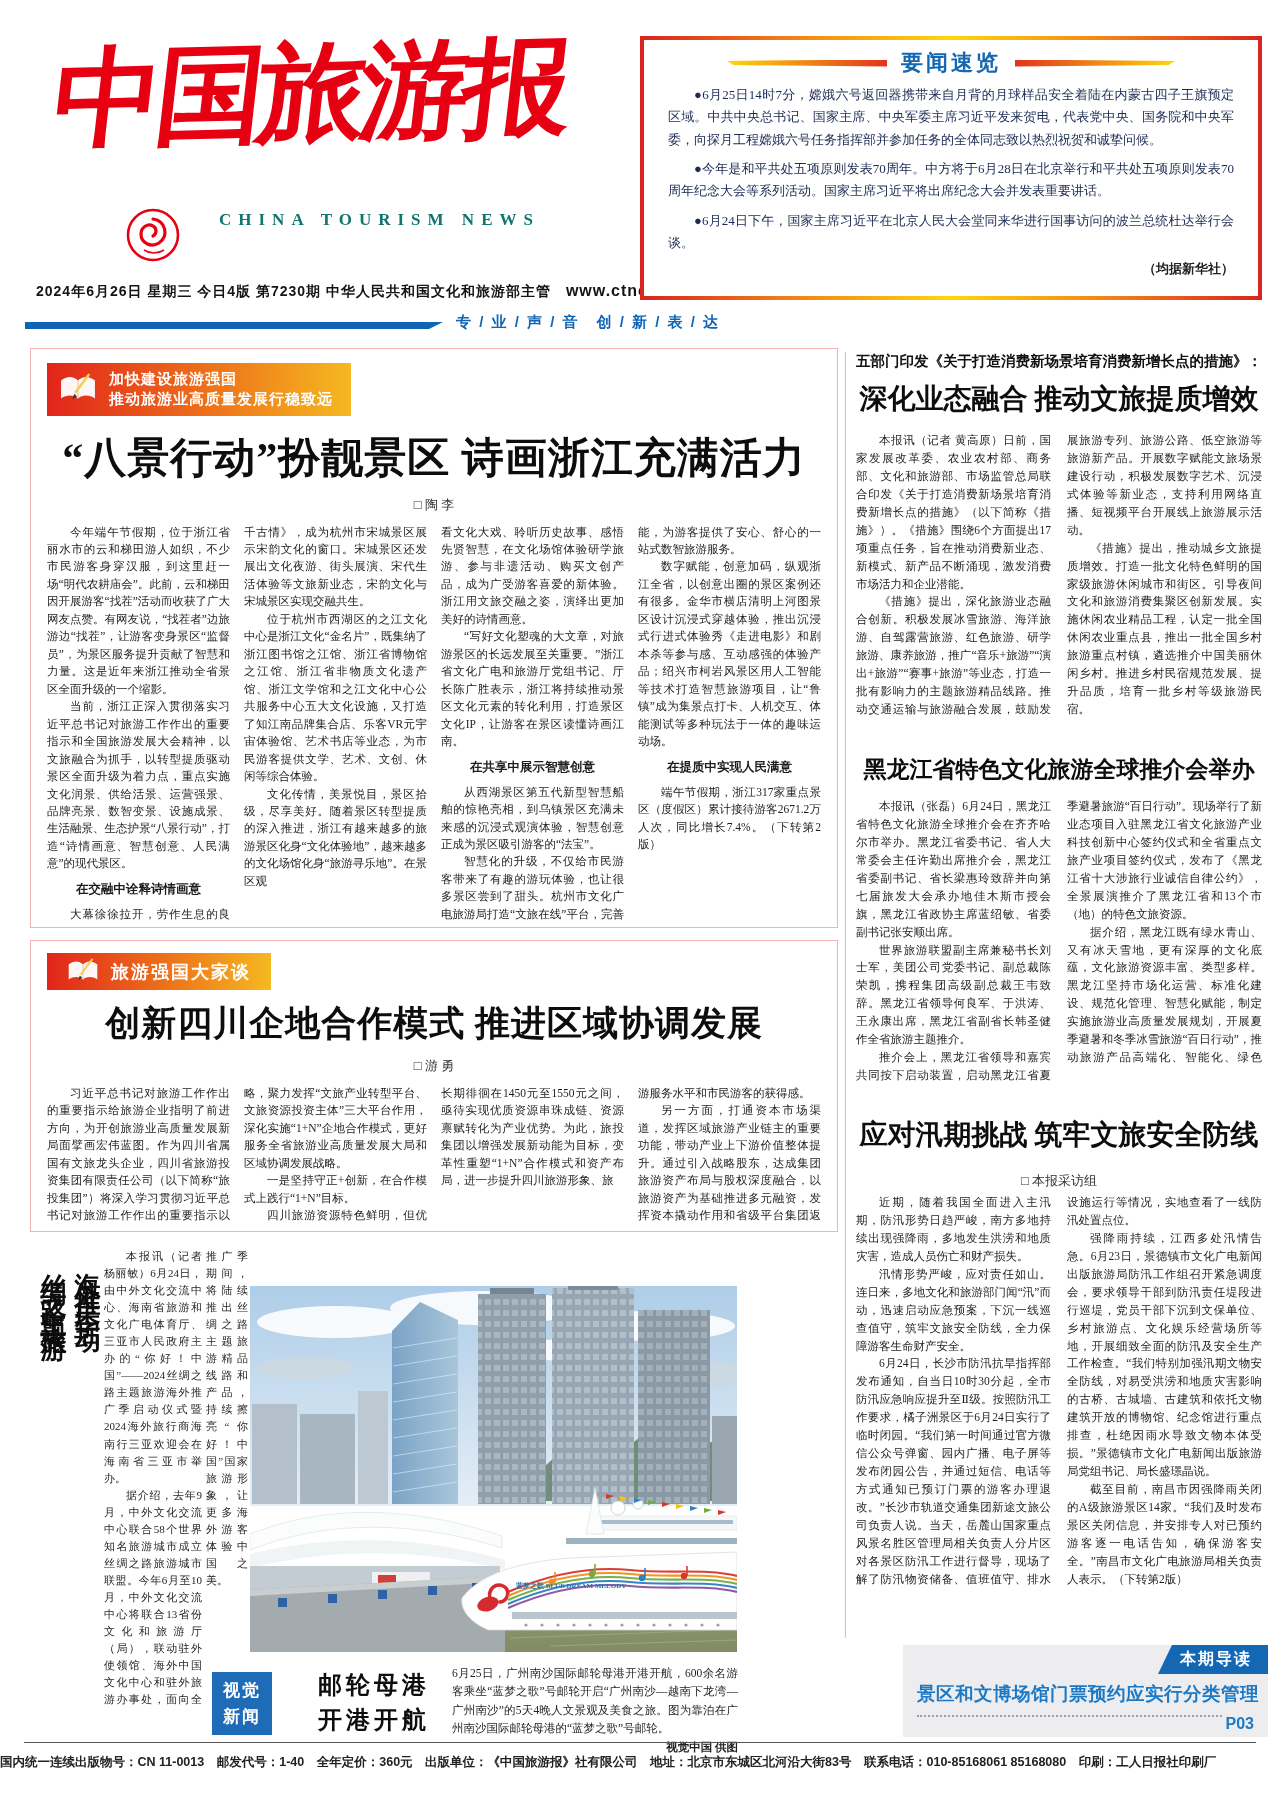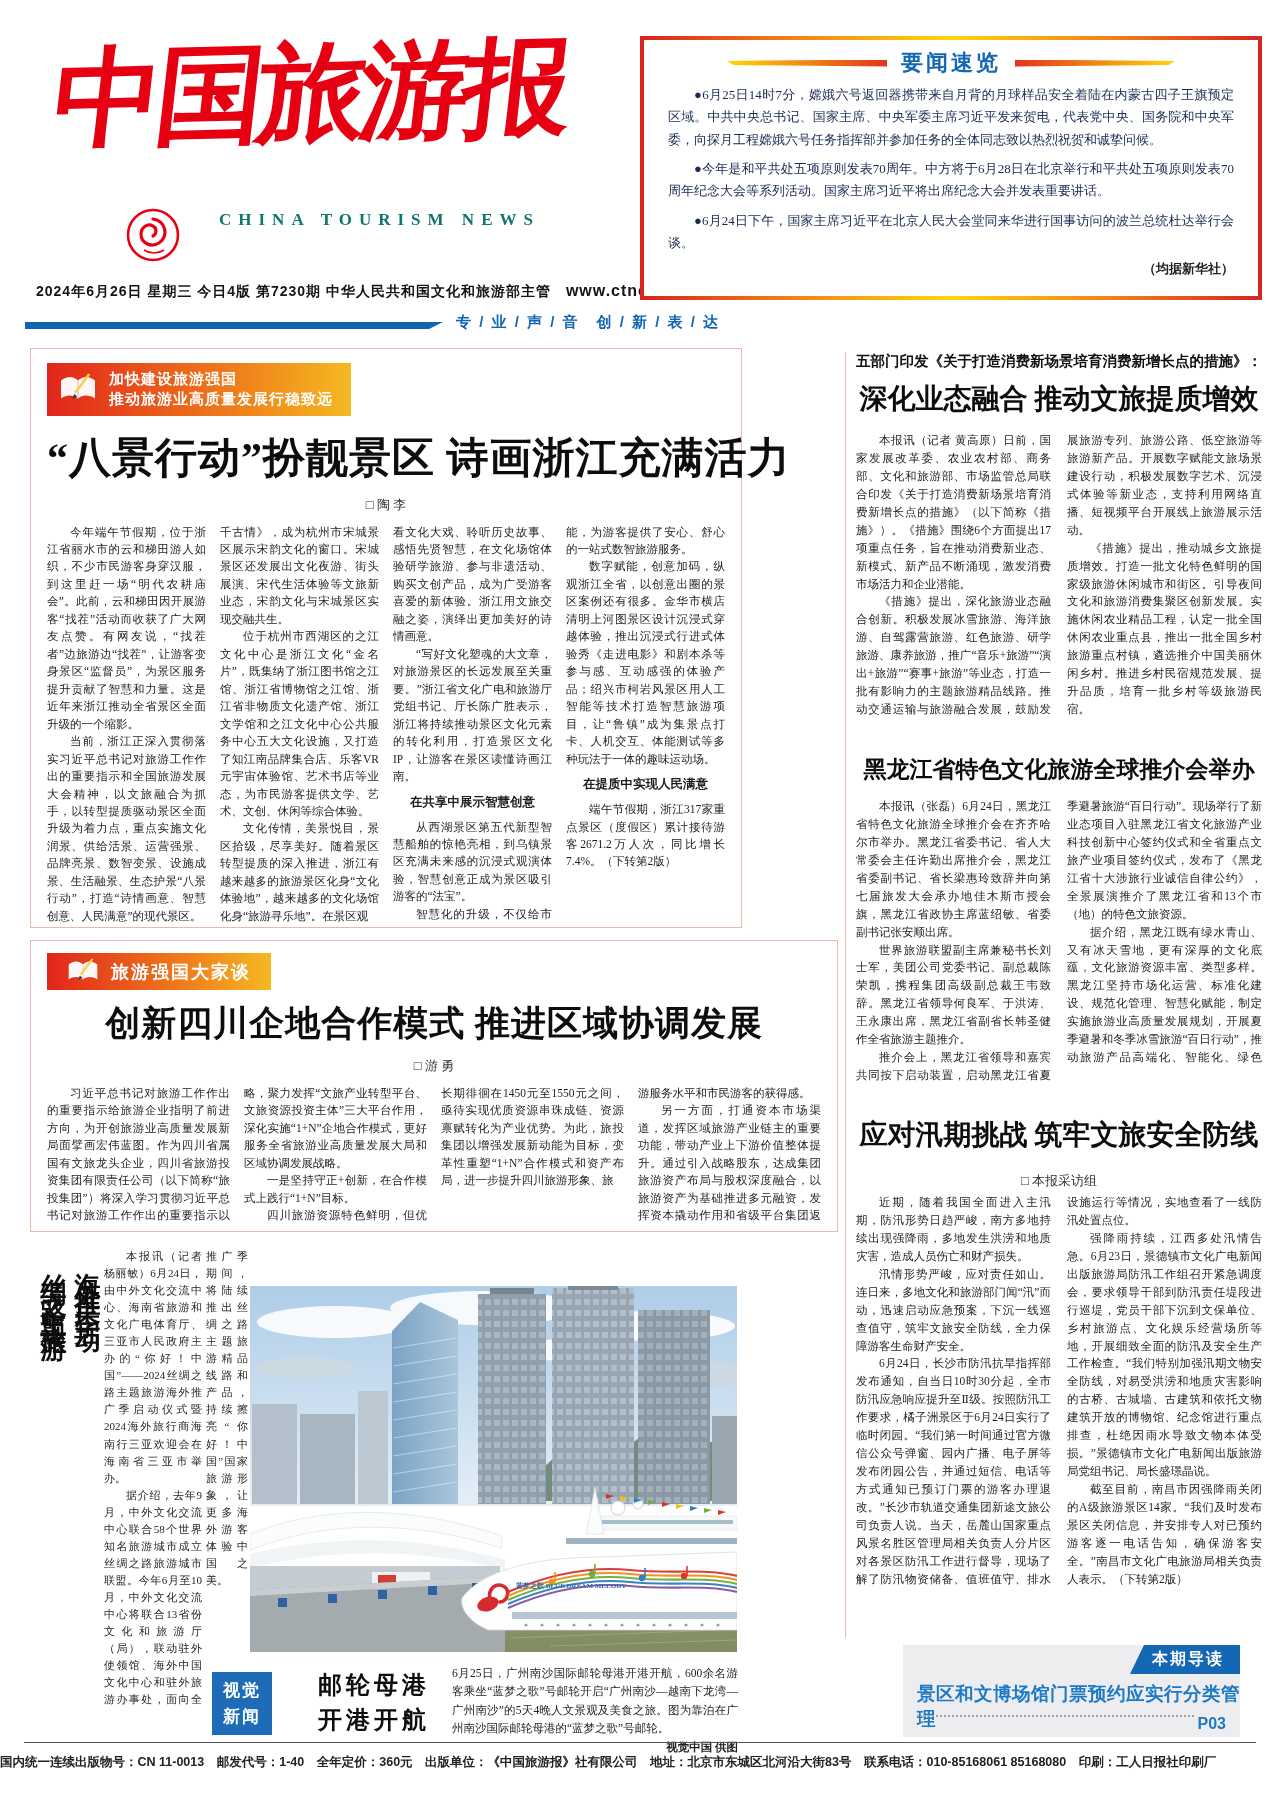--- a/index.html
+++ b/index.html
@@ -35,21 +35,21 @@
             font-family:"Liberation Sans","DejaVu Sans",sans-serif; }
 
   
   p.para { text-indent:2em; margin:0; }
   p.para.cont { text-indent:0; }
   p.col-subhead { text-align:center; font-weight:bold; font-size:12.5px; margin:7px 0;
                   font-family:"Liberation Sans","DejaVu Sans",sans-serif; }
 
   
   .pinkbox { border:1px solid #f2b4ae; background:#fff; }
-  .box1 { left:30px; top:348px; width:712px; height:580px; padding:14px 16px 10px; }
+  .box1 { left:30px; top:348px; width:808px; height:580px; padding:14px 16px 10px; }
   .box2 { left:30px; top:940px; width:808px; height:292px; padding:12px 16px 8px; }
   .badge { display:inline-flex; align-items:center; gap:10px; color:#fff; font-weight:900;
            background:linear-gradient(90deg,#e1251b,#ef7b1a 60%,#f5b921); padding:6px 18px 6px 10px;
            font-family:"Liberation Sans","DejaVu Sans",sans-serif; }
   .badge .lines { display:flex; flex-direction:column; line-height:1.35; font-size:15px; letter-spacing:1px; }
   .badge.one-line { font-size:18px; letter-spacing:2px; padding:5px 20px 5px 18px; }
   .main-headline { text-align:center; font-size:42px; font-weight:900; letter-spacing:1px; margin-top:14px; color:#0d0d0d; white-space:nowrap; }
   .mid-headline  { text-align:center; font-size:35px; font-weight:900; letter-spacing:1px; margin-top:10px; color:#0d0d0d; white-space:nowrap; }
   .byline { text-align:center; font-size:13px; color:#333; margin-top:10px; }
   .colrow { display:flex; gap:14px; margin-top:10px; }
@@ -75,21 +75,21 @@
 
   
   .sec-lead { left:856px; top:352px; width:406px; font-size:14.5px; font-weight:bold; color:#111;
               font-family:"Liberation Sans","DejaVu Sans",sans-serif; }
   .r-headline { width:406px; text-align:center; font-weight:900; color:#0d0d0d; white-space:nowrap; }
   .twocol { width:406px; column-count:2; column-gap:16px; overflow:hidden; text-align:justify;
             font-size:11.5px; line-height:1.56; color:#1d1d1d; }
   .twocol p.para { margin-bottom:0; }
 
   
-  .guide-box { left:903px; top:1645px; width:337px; height:92px; background:#ededef; }
+  .guide-box { left:903px; top:1645px; width:365px; height:92px; background:#ededef; }
   .guide-label { position:absolute; top:0; right:0; background:#1467b3; color:#fff; font-weight:900;
                  font-size:16px; letter-spacing:2px; padding:4px 16px 4px 22px;
                  clip-path:polygon(14px 0,100% 0,100% 100%,0 100%);
                  font-family:"Liberation Sans","DejaVu Sans",sans-serif; }
   .guide-link { position:absolute; left:14px; top:36px; font-size:18.5px; font-weight:900; color:#1b79c5;
                 letter-spacing:0.5px; font-family:"Liberation Sans","DejaVu Sans",sans-serif; cursor:pointer; }
   .guide-leader { position:absolute; left:14px; right:14px; top:70px; display:flex; align-items:flex-start; }
   .guide-leader .dots { flex:1; border-bottom:2px dotted #9aa0a6; margin-right:4px; }
   .guide-page { color:#1b79c5; font-weight:900; font-size:16px; font-family:"Liberation Sans","DejaVu Sans",sans-serif; }
 

